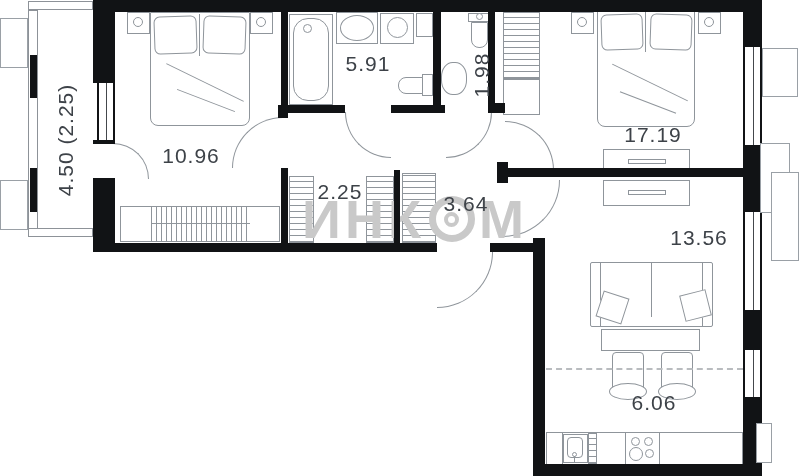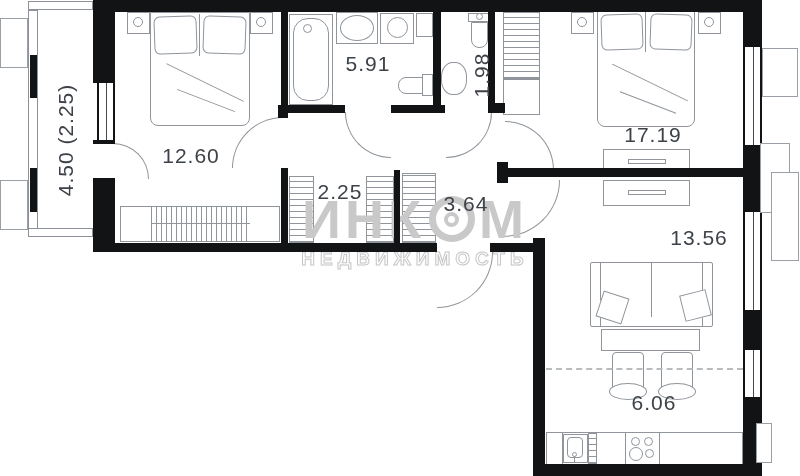--- a/index.html
+++ b/index.html
@@ -135,21 +135,20 @@
   <div class="arc arc-se" style="left:437px;top:252px;width:56px;height:56px;"></div>
 
   <div id="wm">
     <div class="wm-brand">
       <span>ИНК</span>
       <span class="wm-o">
           <i></i>
         </span>
       <span>М</span>
     </div>
-    <div class="wm-sub">НЕДВИЖИМОСТЬ</div>
   </div>
 
   <div class="w z3" style="left:93px;top:0;width:669px;height:12px;"></div>
   <div class="w z3" style="left:743px;top:0;width:19px;height:47px;"></div>
   <div class="w z3" style="left:743px;top:145px;width:19px;height:67px;"></div>
   <div class="w z3" style="left:743px;top:310px;width:19px;height:40px;"></div>
   <div class="w z3" style="left:743px;top:397px;width:19px;height:79px;"></div>
   <div class="w z3" style="left:533px;top:464px;width:229px;height:12px;"></div>
   <div class="w z3" style="left:533px;top:238px;width:12px;height:238px;"></div>
   <div class="w z3" style="left:93px;top:243px;width:344px;height:9px;"></div>
@@ -180,21 +179,21 @@
   <div class="w z3" style="left:30px;top:168px;width:7px;height:44px;"></div>
   <div class="thin z3" style="left:28px;top:228px;width:65px;height:9px;"></div>
   <div class="obox z3" style="left:0;top:18px;width:28px;height:50px;"></div>
   <div class="obox z3" style="left:0;top:180px;width:28px;height:50px;"></div>
   <div class="obox z3" style="left:762px;top:48px;width:36px;height:49px;"></div>
   <div class="obox z3" style="left:760px;top:143px;width:30px;height:70px;"></div>
   <div class="obox z3" style="left:771px;top:172px;width:28px;height:89px;"></div>
   <div class="obox z4" style="left:756px;top:423px;width:16px;height:40px;"></div>
 
   <div class="lbl rot z4" style="left:66px;top:140px;">4.50 (2.25)</div>
-  <div class="lbl z4" style="left:191px;top:156px;">12.60</div>
+  <div class="lbl z4" style="left:191px;top:156px;">10.96</div>
   <div class="lbl z4" style="left:368px;top:64px;">5.91</div>
   <div class="lbl rot z4" style="left:482px;top:75px;">1.98</div>
   <div class="lbl z4" style="left:340px;top:192px;">2.25</div>
   <div class="lbl z4" style="left:466px;top:204px;">3.64</div>
   <div class="lbl z4" style="left:653px;top:135px;">17.19</div>
   <div class="lbl z4" style="left:655px;top:238px;margin-left:44px;">13.56</div>
   <div class="lbl z4" style="left:654px;top:403px;">6.06</div>
 
 </div>
 

